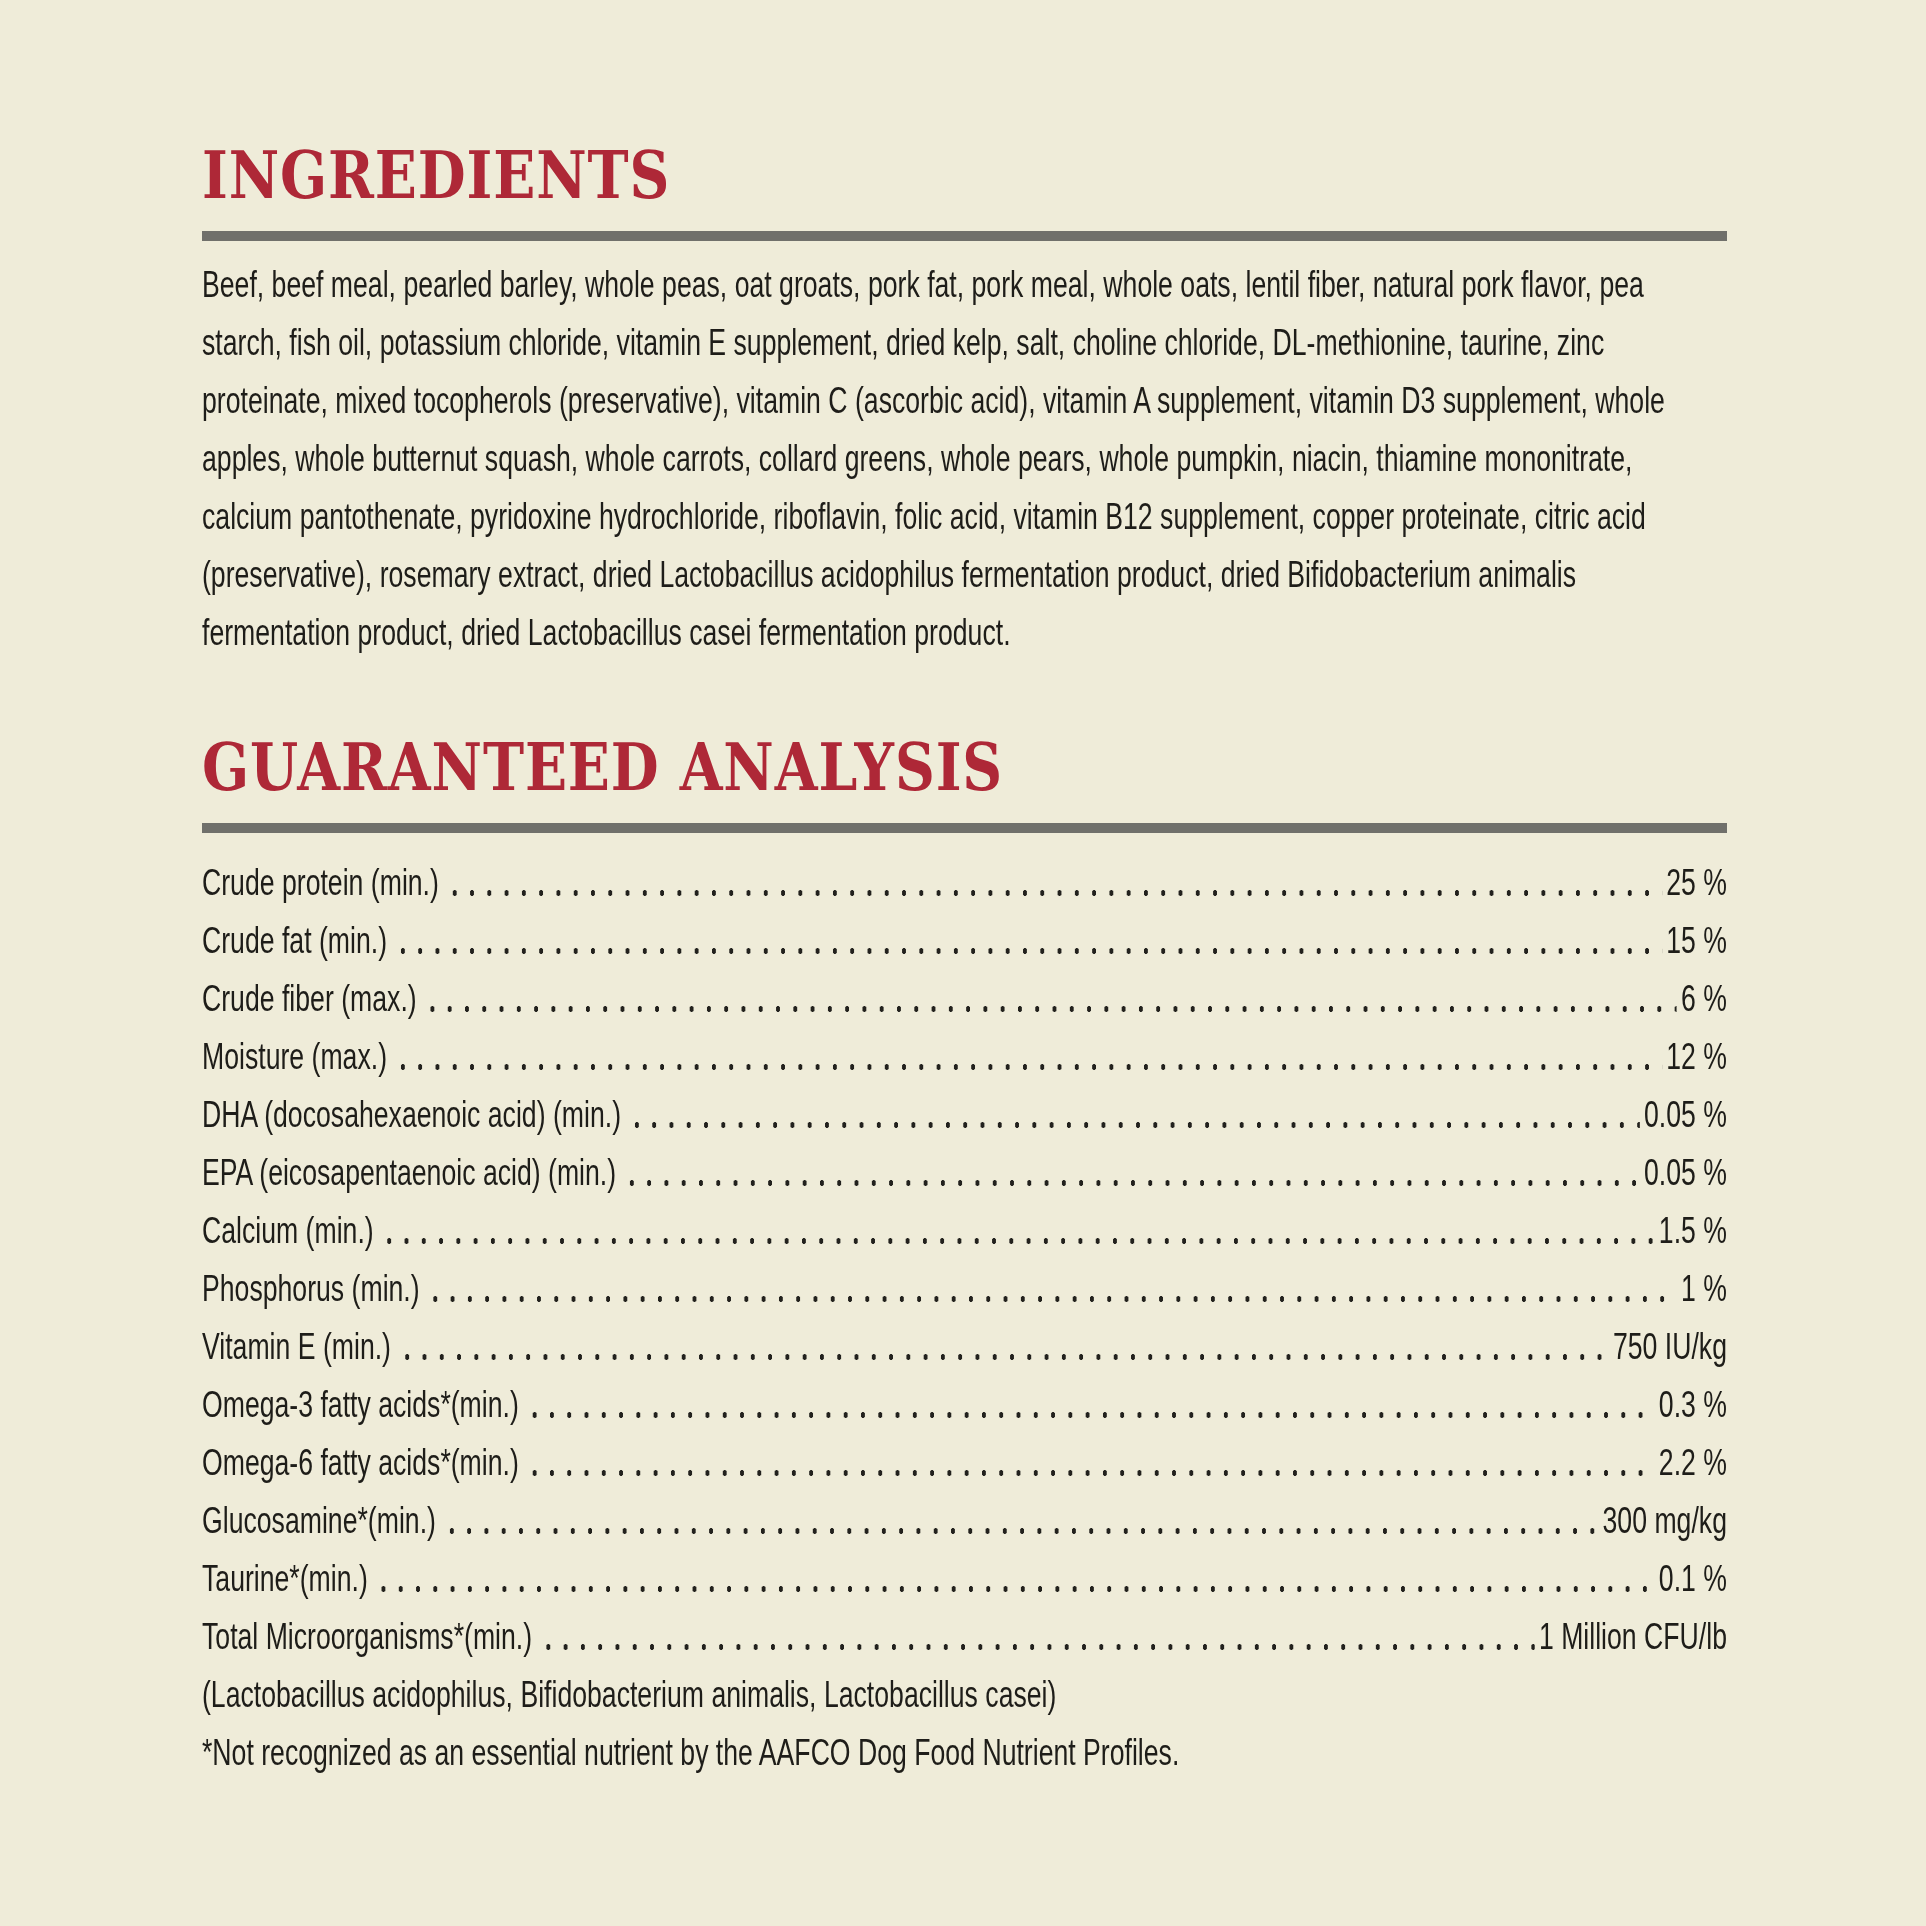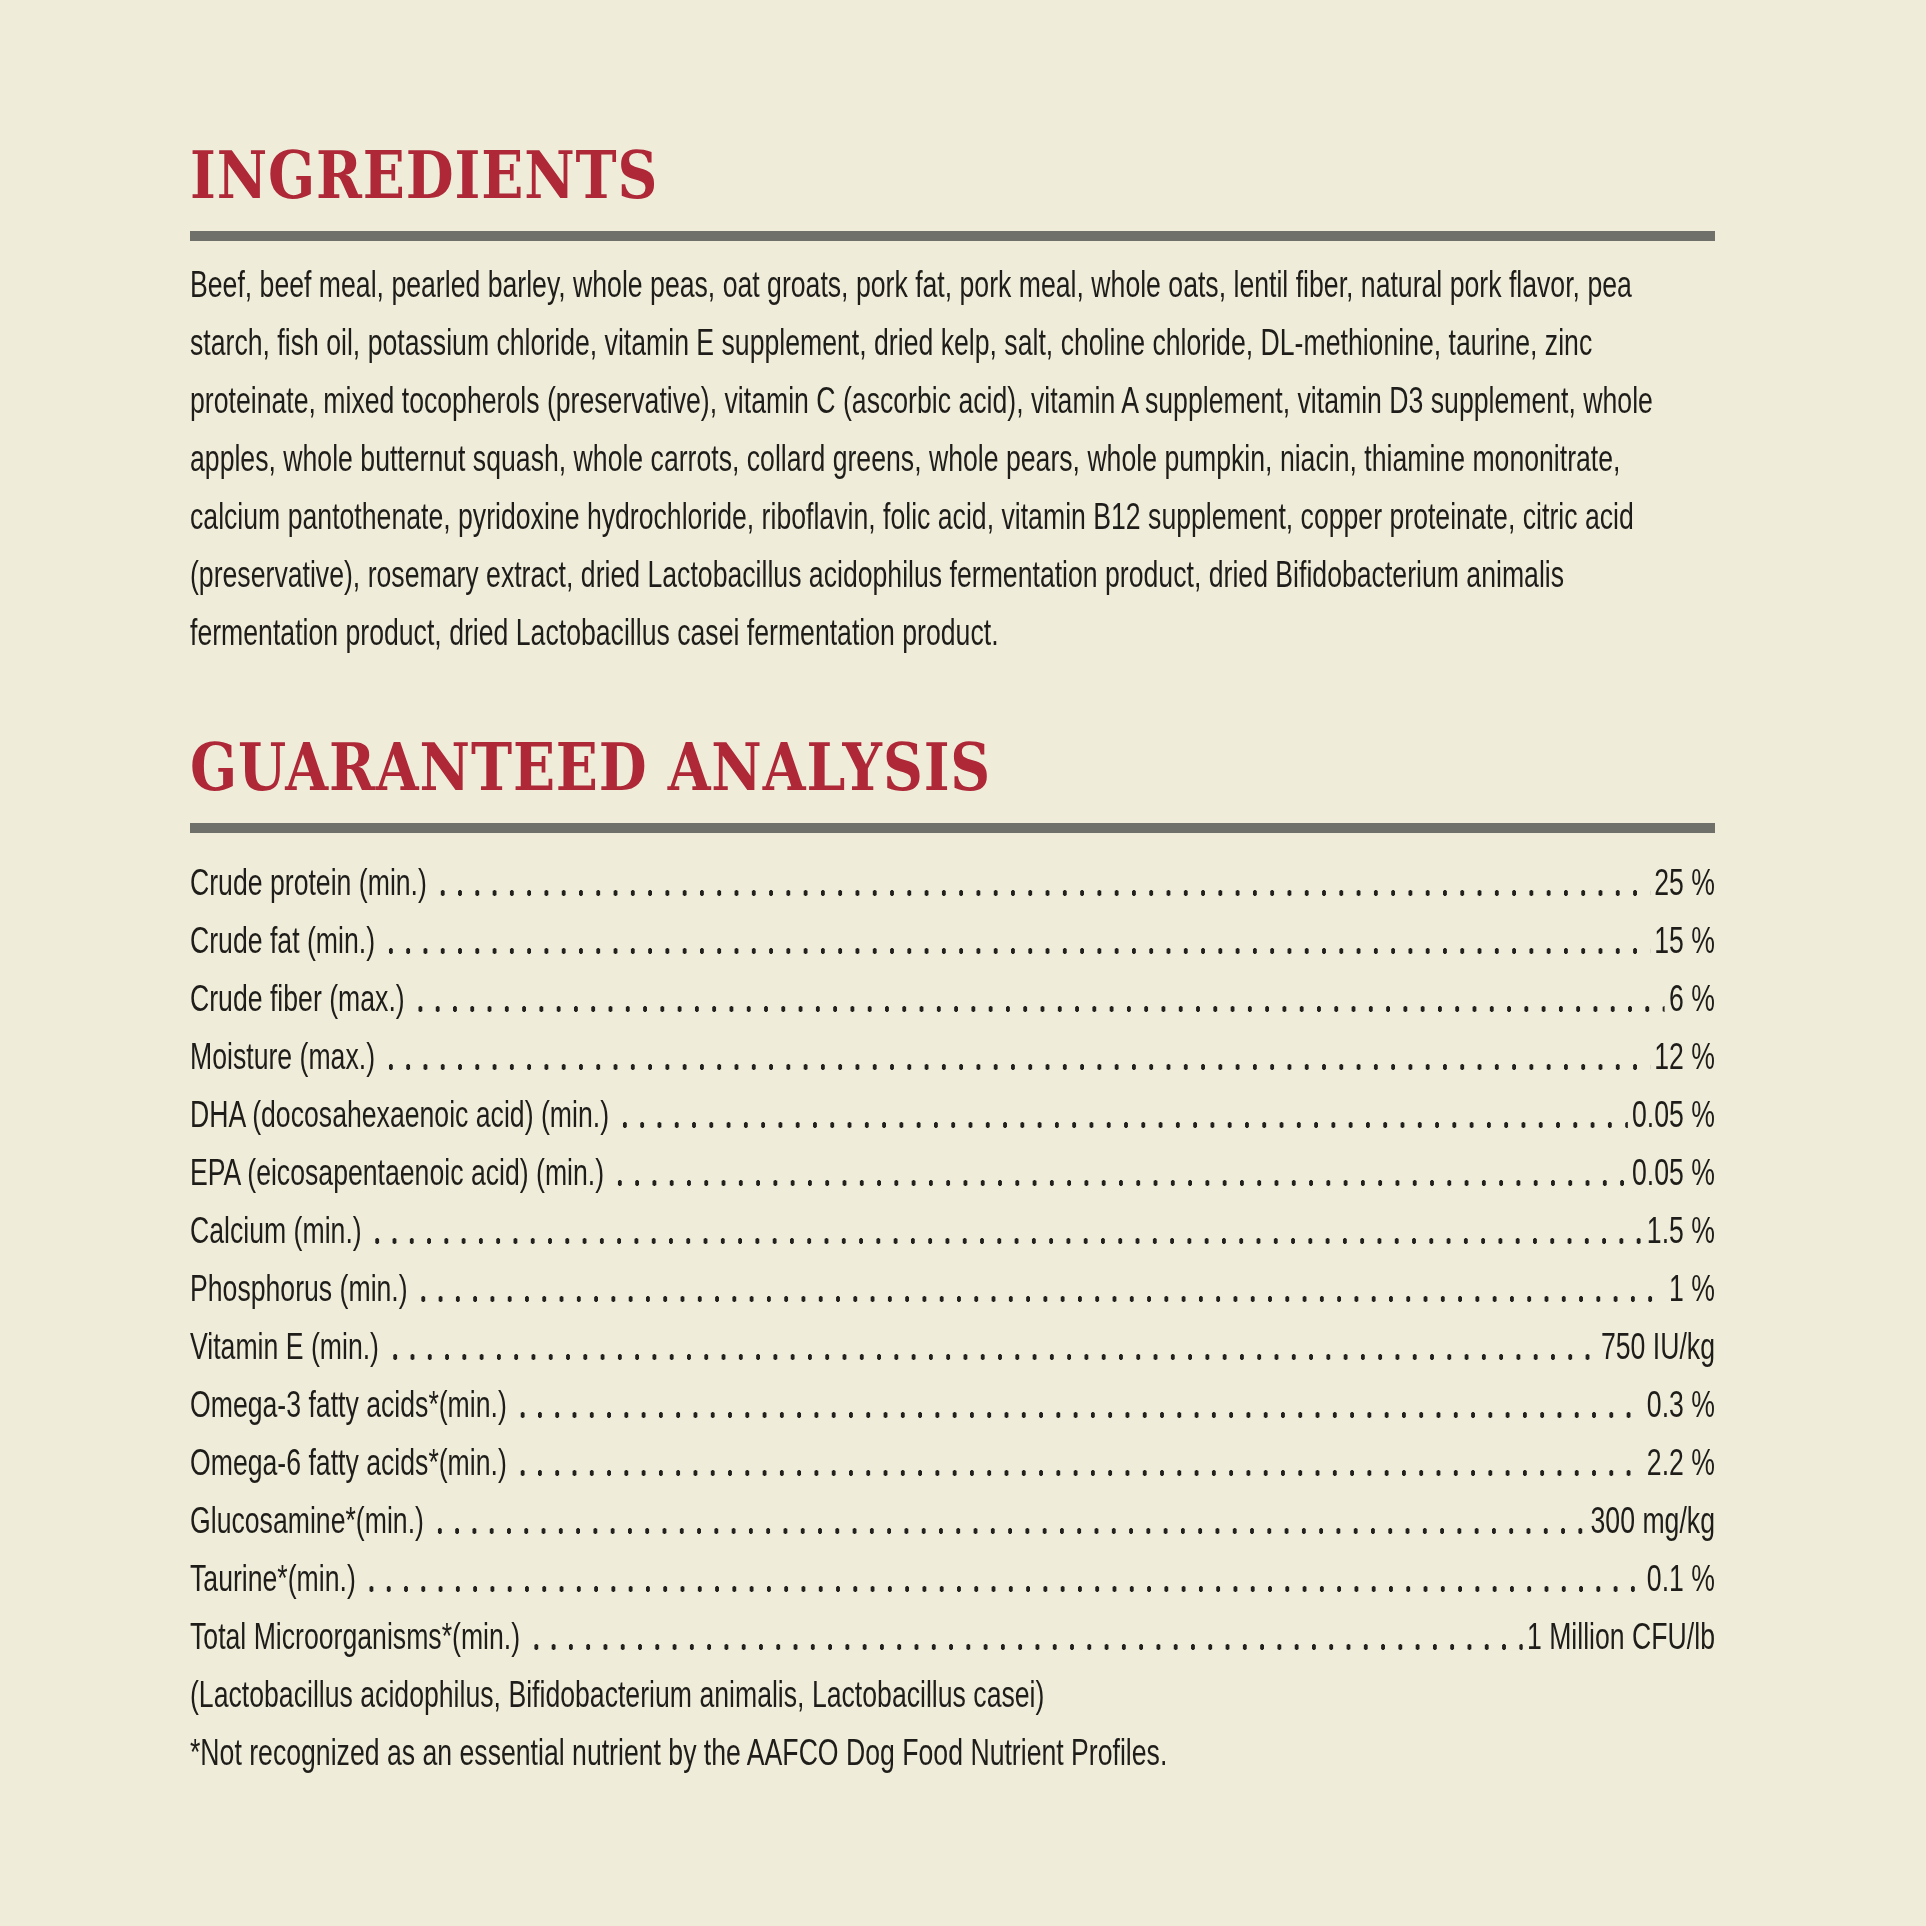--- a/index.html
+++ b/index.html
@@ -4,21 +4,21 @@
 <style>
   :root{
     --bg:#efecd9;
     --red:#ae2837;
     --ink:#1e1d19;
     --rule:#70706b;
   }
   html,body{margin:0;padding:0;background:var(--bg);}
   body{width:1927px;height:1927px;overflow:hidden;position:relative;
        font-family:"Liberation Sans",sans-serif;color:var(--ink);}
-  .sheet{position:absolute;left:190px;top:0;width:1525px;}
+  .sheet{position:absolute;left:202px;top:0;width:1525px;}
 
   .heading{
     font-family:"DejaVu Serif",serif;
     font-weight:700;
     font-size:65px;
     line-height:65px;
     color:var(--red);
     letter-spacing:1px;
     white-space:nowrap;
     transform:scaleX(0.85);

